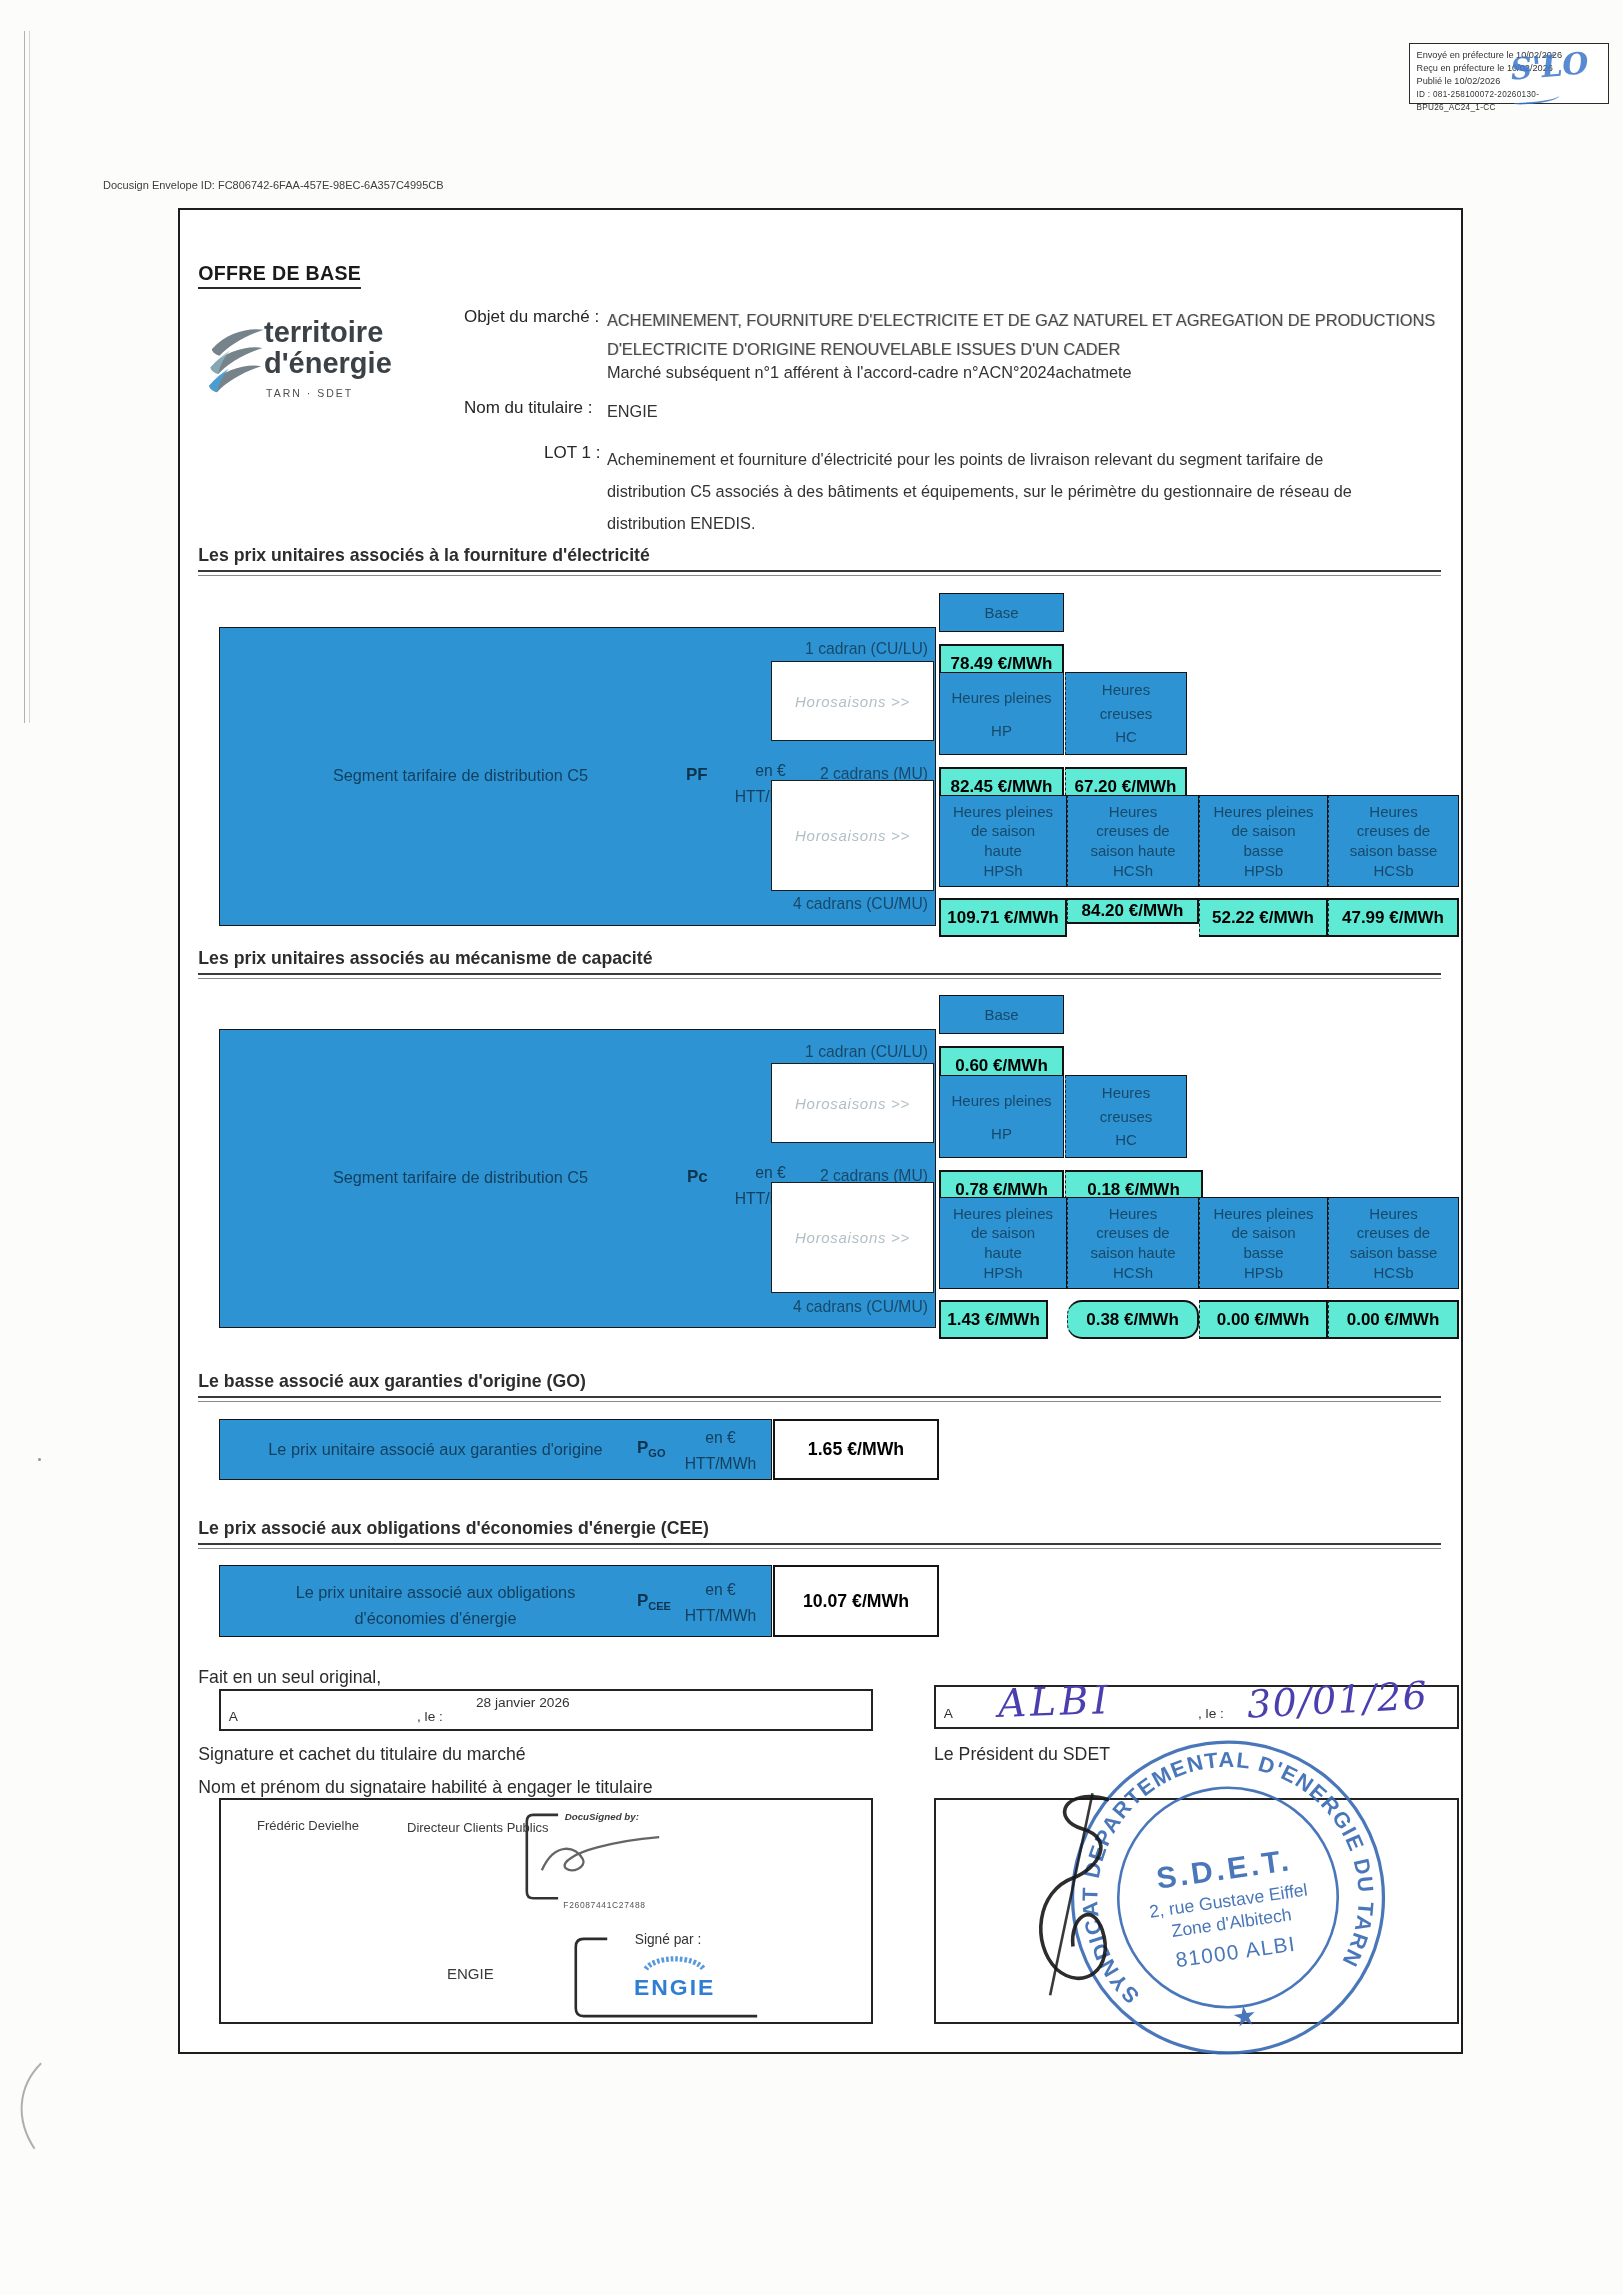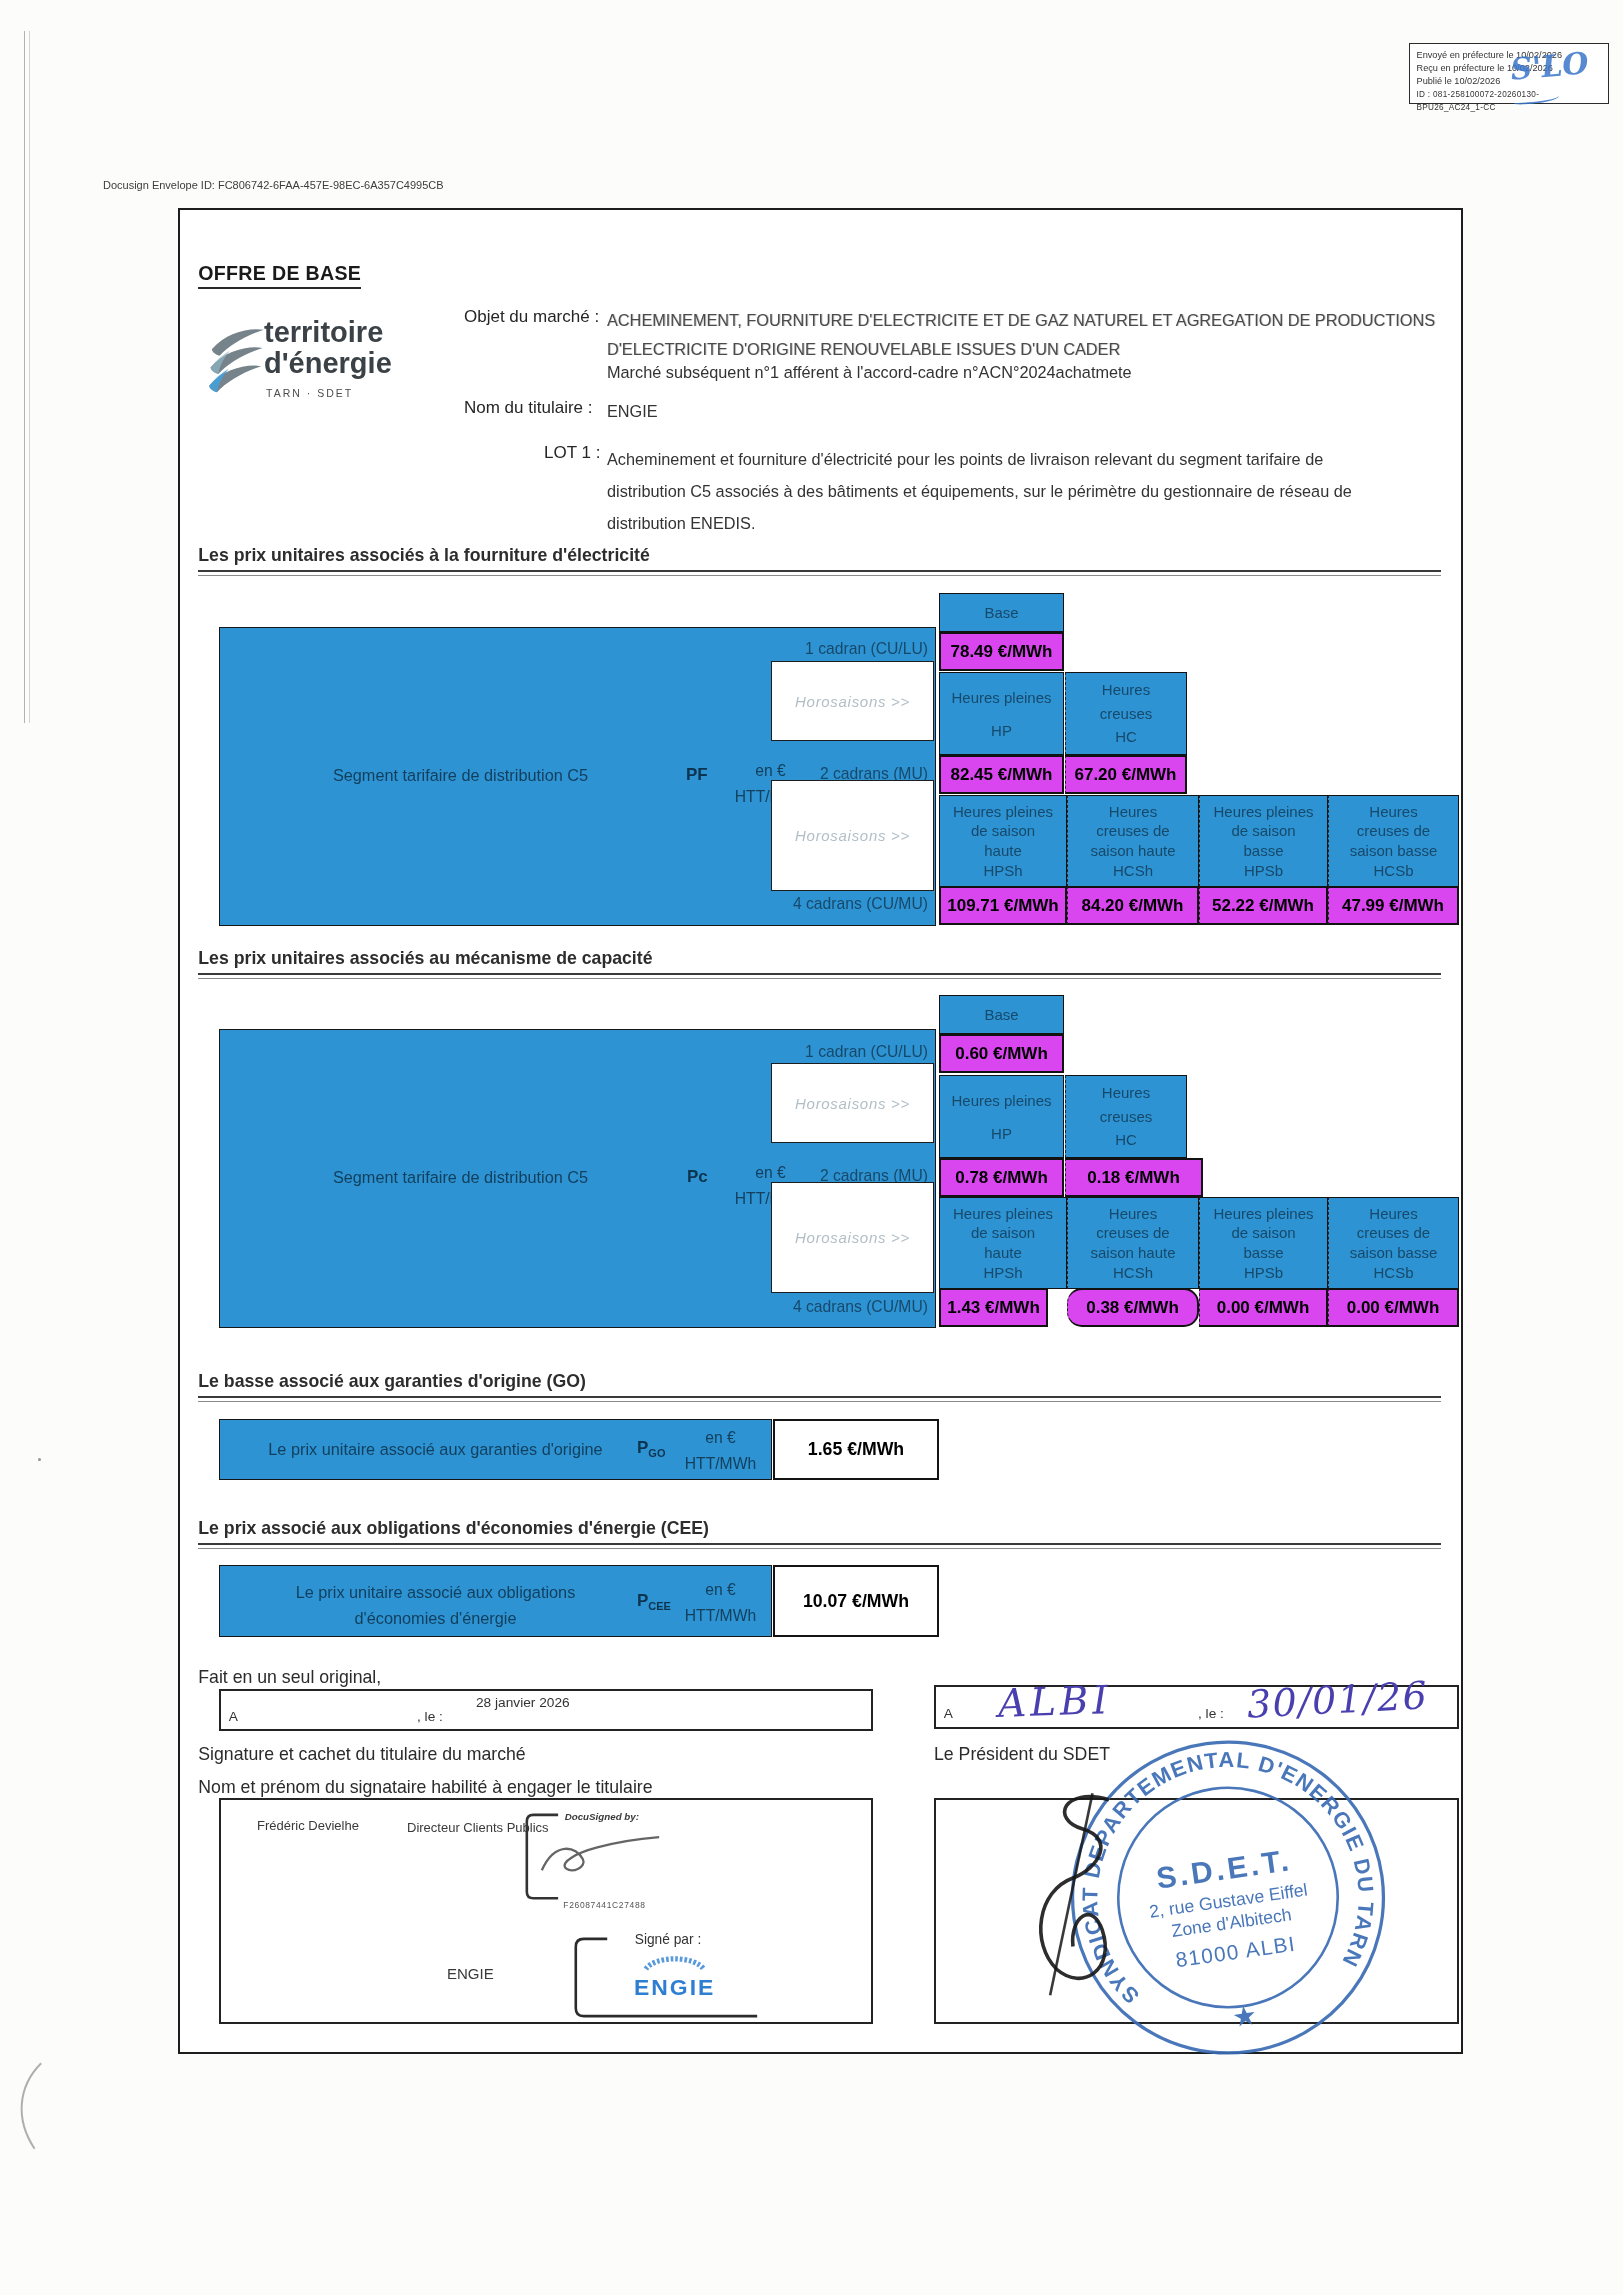--- a/index.html
+++ b/index.html
@@ -31,23 +31,23 @@
   .mkt{font-size:16.3px;color:#333;line-height:27.5px;}
   .ghost{text-shadow:1px 0 0 rgba(90,90,90,.3);color:#4a4a4a;}
   
   .sect{font-size:17.7px;font-weight:bold;color:#2d2d2d;}
   .rule{height:3.3px;border-top:2px solid #3a3a3a;border-bottom:0.7px solid #8a8a8a;width:1243px;}
   
   .blue{background:#2D93D2;}
   .cellH{background:#2D93D2;border:1.3px solid #121212;color:#17496B;display:flex;
          align-items:center;justify-content:center;text-align:center;
          white-space:pre-line;font-size:15px;box-sizing:border-box;}
-  .cellV{background:#d946ef;border:2px solid #121212;font-weight:bold;font-size:17px;
+  .cellV{background:#5eead4;border:2px solid #121212;font-weight:bold;font-size:17px;
          display:flex;align-items:center;justify-content:center;color:#000;
-         box-sizing:border-box;}
+         box-sizing:border-box;margin-top:12px;}
   .dashL{border-left:1.3px dashed #222 !important;}
   .lh52{line-height:33px;} .lh38{line-height:23.5px;} .lh31{line-height:19.6px;}
   .blockbig{border:1.3px solid #161616;box-sizing:border-box;}
   .rowlab{color:#17496B;font-size:15.7px;text-align:right;}
   .unit{color:#14405e;font-size:15.7px;text-align:center;white-space:pre-line;line-height:26px;}
   .blocklab{color:#123f5d;font-size:16.3px;text-align:center;}
   .pcode{color:#0d344f;font-size:17px;font-weight:bold;}
   .inset{background:#fff;border:1.3px solid #1d1d1d;box-sizing:border-box;display:flex;
          align-items:center;justify-content:center;}
   .wm{color:rgba(100,126,142,.5);font-size:15px;letter-spacing:0.7px;font-style:italic;}
@@ -158,21 +158,21 @@
 de saison
 basse
 HPSb</div>
     <div class="abs cellH lh31 dashL" style="left:1148px;top:585px;width:131px;height:92px;">Heures
 creuses de
 saison basse
 HCSb</div>
 
     <div class="abs rowlab" style="left:490px;top:685px;width:258px;">4 cadrans (CU/MU)</div>
     <div class="abs cellV" style="left:759px;top:676px;width:128px;height:39px;">109.71 €/MWh</div>
-    <div class="abs cellV dashL" style="left:887px;top:676px;width:132px;height:39px;">84.20 €/MWh</div>
+    <div class="abs cellV dashL" style="left:887px;top:676px;width:132px;height:26px;">84.20 €/MWh</div>
     <div class="abs cellV dashL" style="left:1019px;top:676px;width:129px;height:39px;">52.22 €/MWh</div>
     <div class="abs cellV dashL" style="left:1148px;top:676px;width:131px;height:39px;">47.99 €/MWh</div>
 
     <div class="abs sect" style="left:18.3px;top:738px;">Les prix unitaires associés au mécanisme de capacité</div>
     <div class="abs rule" style="left:18.3px;top:763px;"></div>
 
     <div class="abs blue blockbig" style="left:39px;top:819px;width:717px;height:299px;"></div>
     <div class="abs cellH" style="left:759px;top:785px;width:125px;height:39px;">Base</div>
     <div class="abs cellV" style="left:759px;top:824px;width:125px;height:39px;">0.60 €/MWh</div>
     <div class="abs rowlab" style="left:490px;top:833px;width:258px;">1 cadran (CU/LU)</div>

